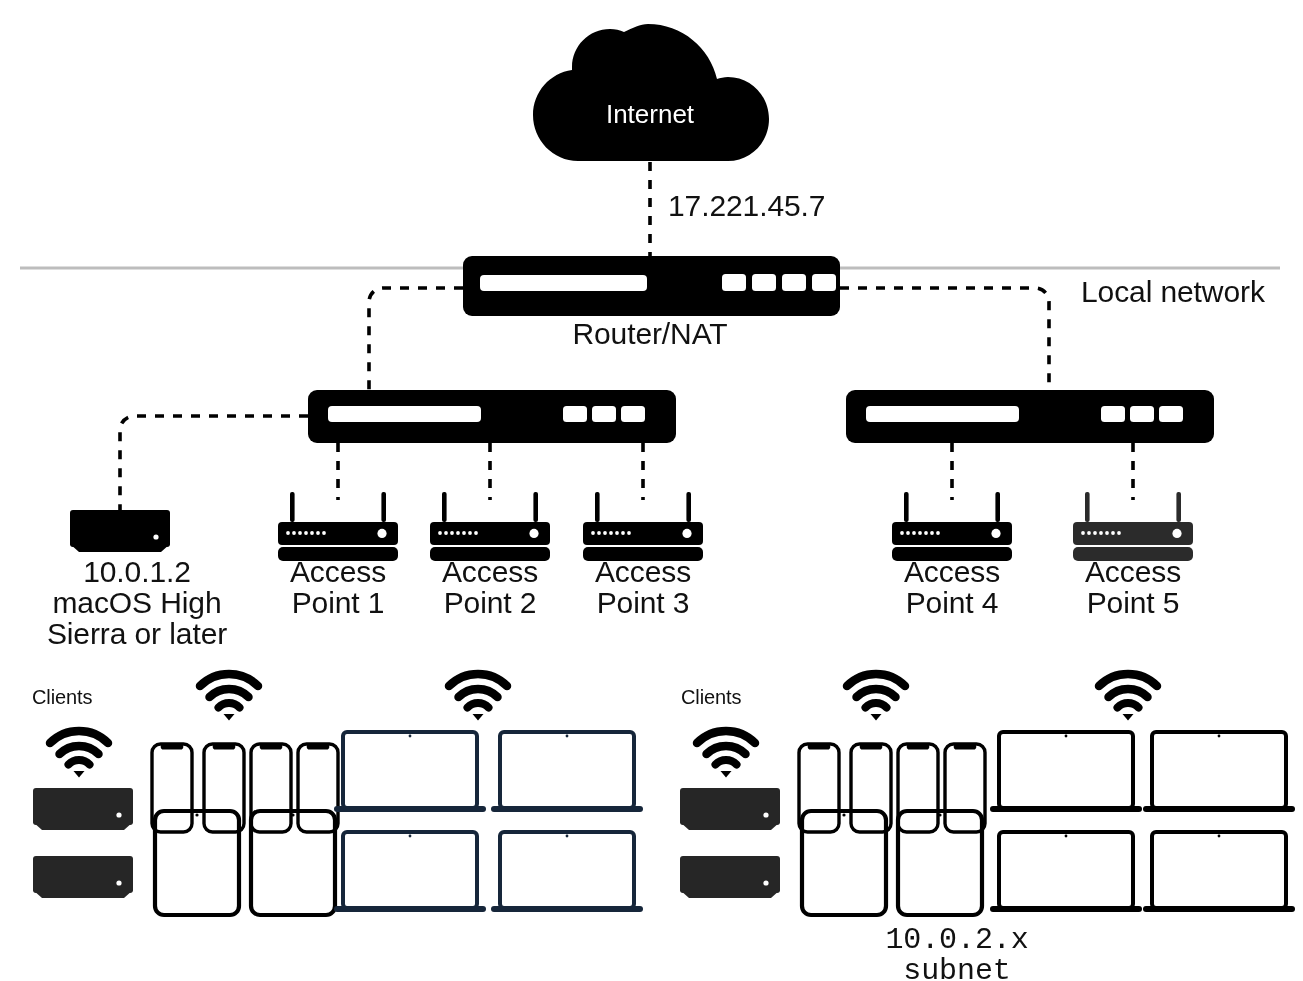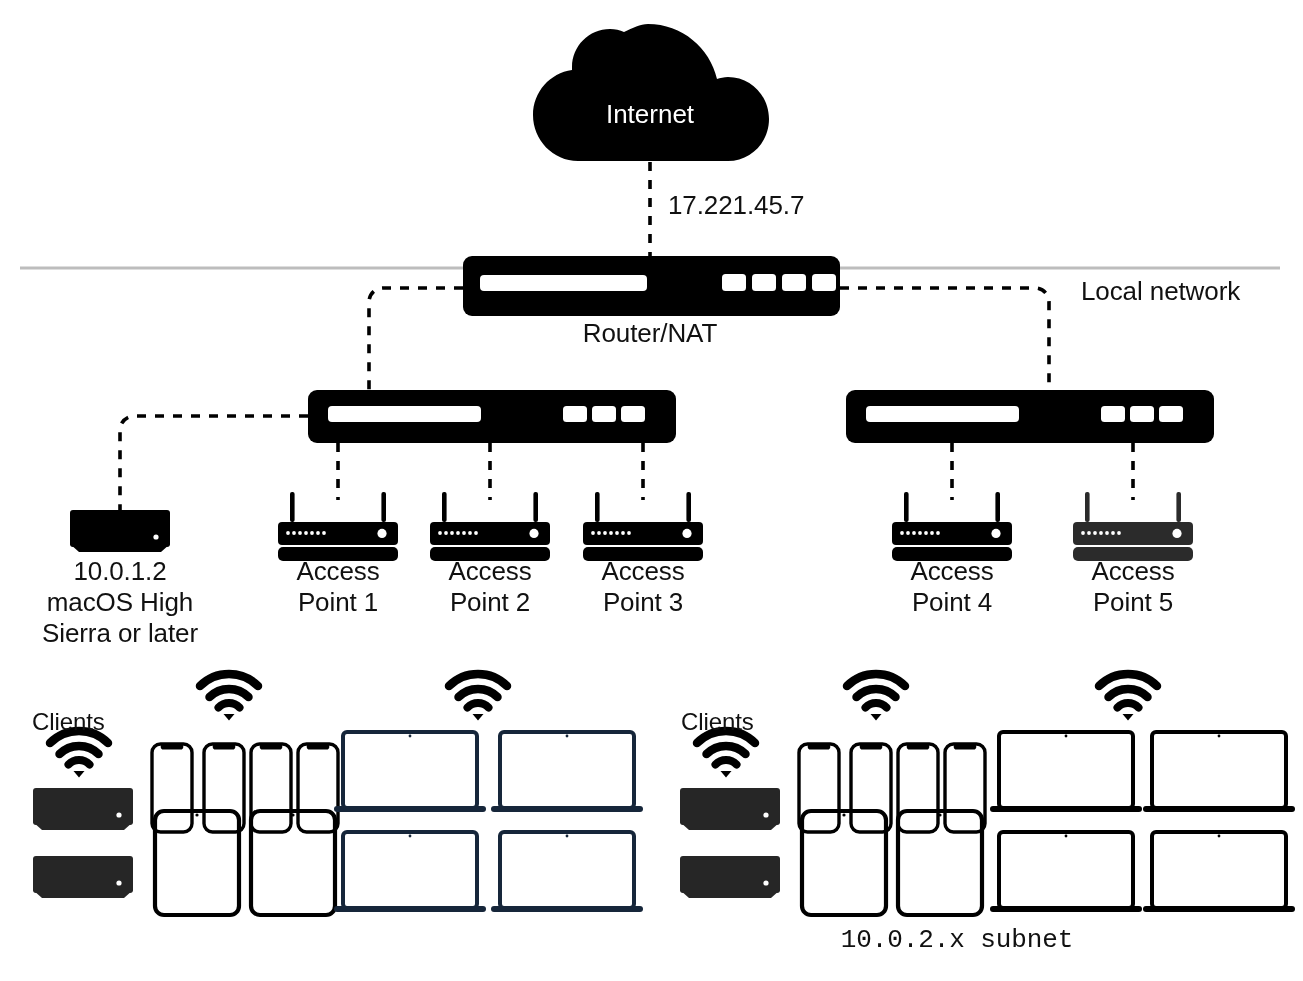--- a/index.html
+++ b/index.html
@@ -10,28 +10,28 @@
     overflow:hidden;
   }
   #stage{position:relative;width:1303px;height:981px;}
 
   svg.layer{position:absolute;left:0;top:0;width:1303px;height:981px;overflow:visible;}
   #art{pointer-events:none;}
 
   .lbl{
     position:absolute;
     text-align:center;
-    font-size:26px;
+    font-size:30px;
     line-height:31px;
     color:#111;
     white-space:pre-line;
     letter-spacing:-0.1px;
   }
   .lbl.left{text-align:left;}
-  .lbl.big{font-size:24px;margin-top:24px;}
+  .lbl.big{font-size:20px;}
   #internet-label{
     position:absolute;
     color:#ffffff;
     font-size:26px;
     text-align:center;
     width:220px;
     left:540px;top:84px;margin-top:15px;
   }
 </style>
 </head>
@@ -282,21 +282,21 @@
   </svg>
 
   <div id="internet-label">Internet</div>
 
   <div class="lbl left" style="left:668px;top:190px;width:240px;">17.221.45.7</div>
 
   <div class="lbl" style="left:550px;top:318px;width:200px;">Router/NAT</div>
 
   <div class="lbl left" style="left:1081px;top:276px;width:220px;">Local network</div>
 
-  <div class="lbl" style="left:20px;top:556px;width:200px;">10.0.1.2
+  <div class="lbl" style="left:37px;top:556px;width:200px;">10.0.1.2
 macOS High
 Sierra or later</div>
 
   <div class="lbl" style="left:258px;top:556px;width:160px;">Access
 Point 1</div>
   <div class="lbl" style="left:410px;top:556px;width:160px;">Access
 Point 2</div>
   <div class="lbl" style="left:563px;top:556px;width:160px;">Access
 Point 3</div>
   <div class="lbl" style="left:872px;top:556px;width:160px;">Access

